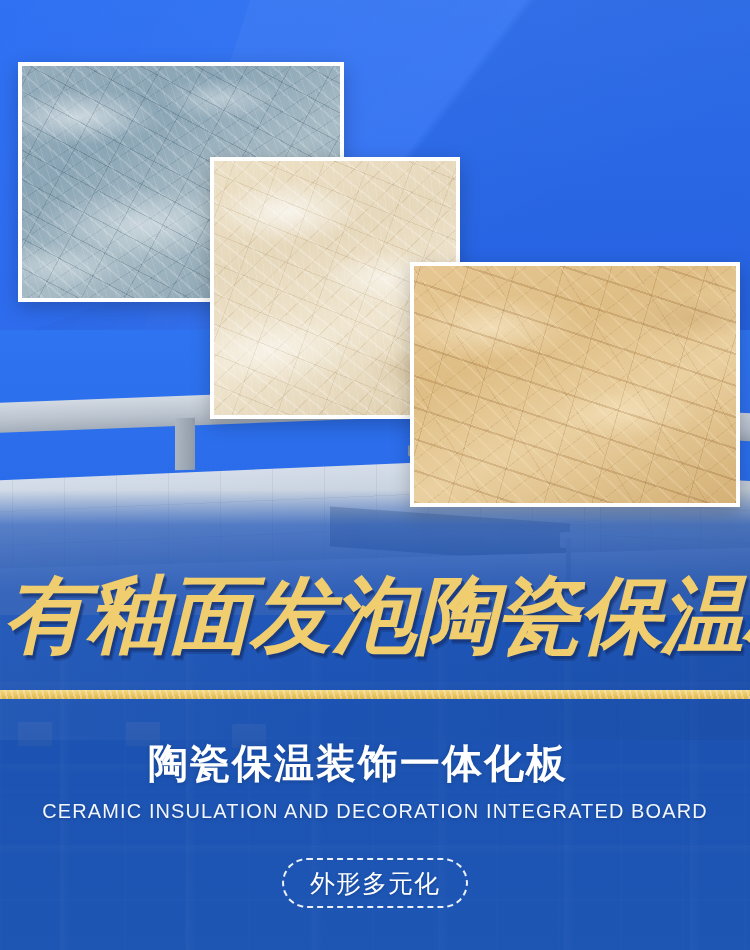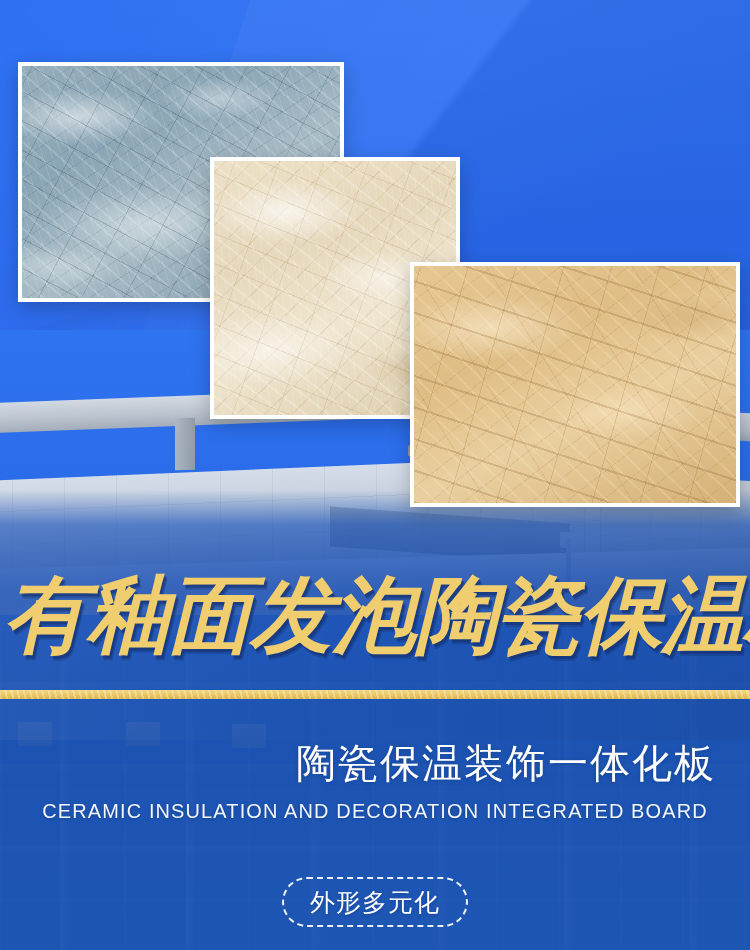--- a/index.html
+++ b/index.html
@@ -254,45 +254,45 @@
   .gold-bar {
     position:absolute; left:0; top:690px; width:750px; height:9px;
     background:
       repeating-linear-gradient(76deg, rgba(255,255,255,.30) 0 2px, rgba(255,255,255,0) 2px 6px),
       linear-gradient(180deg,#f3d884 0%,#ebc865 50%,#dcb64e 100%);
   }
 
   
   .sub-cn {
     position:absolute; left:0; top:735px; width:716px;
-    text-align:right;
+    text-align:center;
     font-family:"DejaVu Sans","Liberation Sans",sans-serif;
     font-size:40px;
     line-height:56px;
     color:#ffffff;
     letter-spacing:2px;
-    font-weight:400;
+    font-weight:700;
     text-shadow:0 1px 4px rgba(10,40,90,.35);
   }
   .sub-en {
     position:absolute; left:0; top:797px; width:750px;
     text-align:center;
     font-family:"Liberation Sans","DejaVu Sans",sans-serif;
     font-size:21px;
     line-height:28px;
     color:#f2f6ff;
     letter-spacing:1.2px;
     font-weight:400;
     text-shadow:0 1px 3px rgba(10,40,90,.40);
     transform:scaleX(0.95);
   }
 
   
   .tags {
-    position:absolute; left:0; top:877px; width:750px;
+    position:absolute; left:0; top:858px; width:750px;
     display:flex; justify-content:center; align-items:center;
     gap:20px;
   }
   .tag {
     border:2px dashed rgba(255,255,255,0.92);
     border-radius:32px;
     height:50px;
     padding:0 26px;
     display:flex; align-items:center; justify-content:center;
     font-family:"DejaVu Sans","Liberation Sans",sans-serif;

